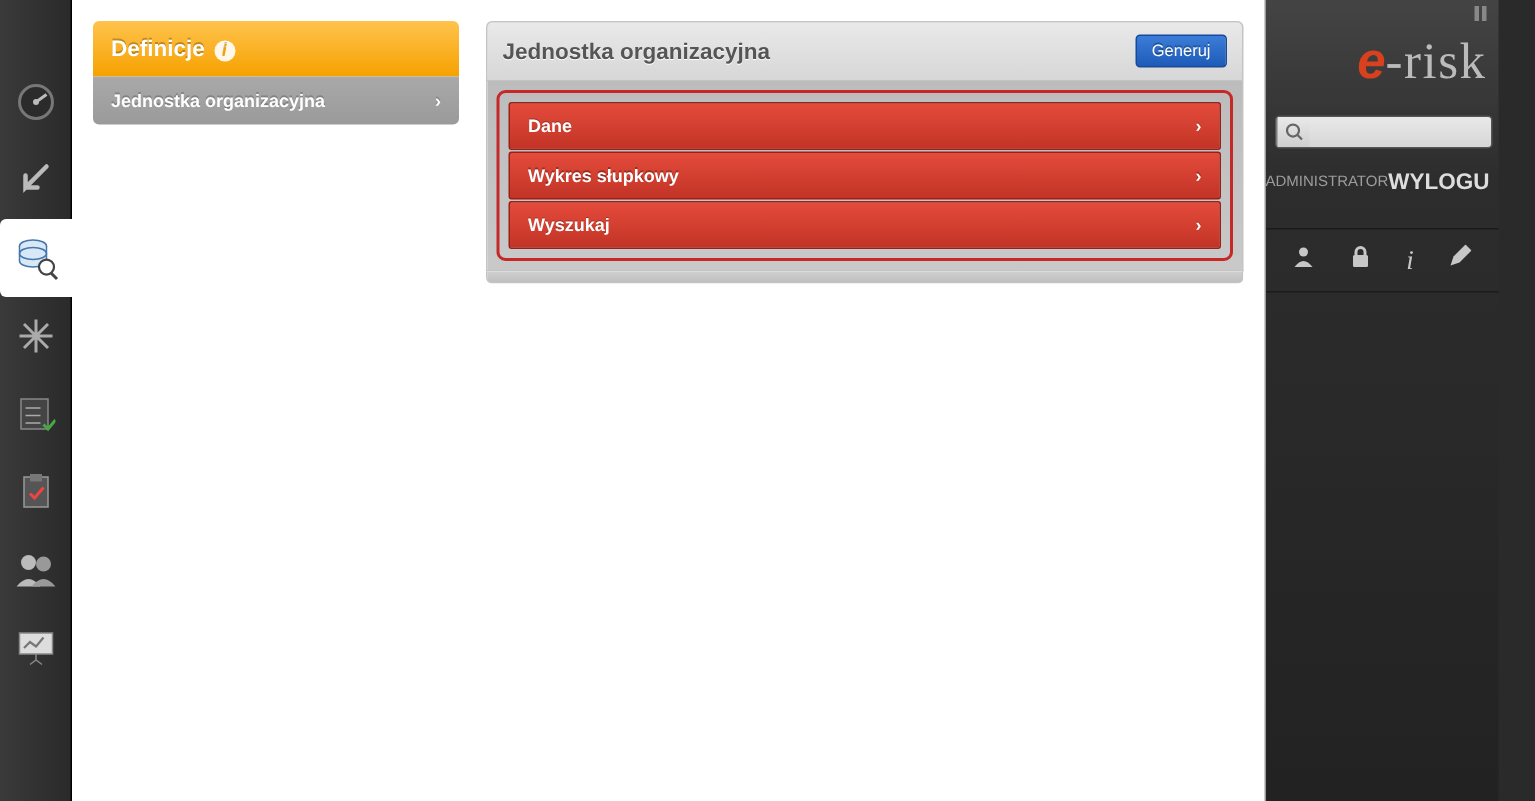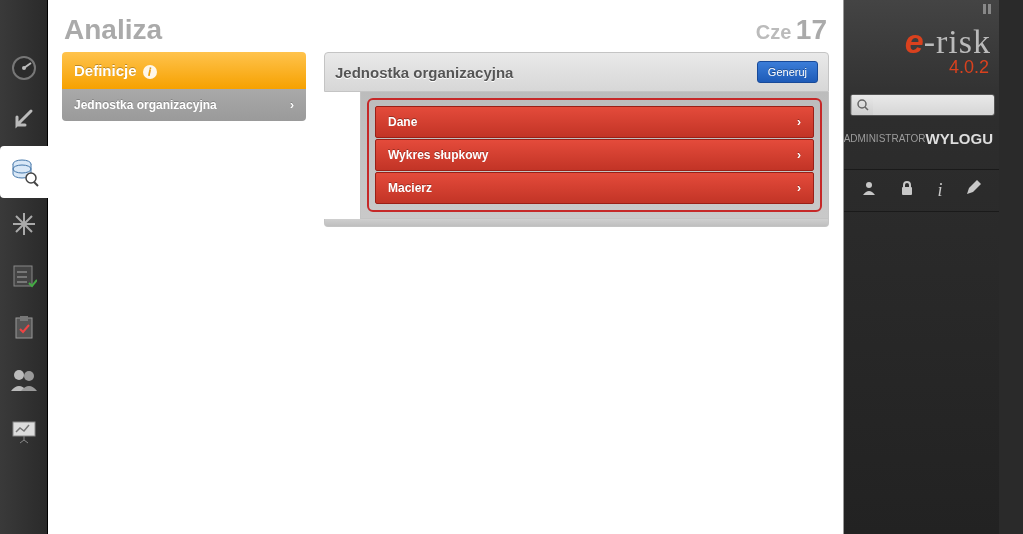--- a/index.html
+++ b/index.html
@@ -72,21 +72,20 @@
   .btn-generate {
     background: linear-gradient(#3b7dd8,#1e5bb8);
     color:#fff; border:1px solid #184a99; border-radius:3px;
     font-size:11px; font-weight:normal; padding:4px 10px; cursor:pointer;
     text-shadow:0 -1px 0 rgba(0,0,0,.3);
   }
   .panel-body {
     border:1px solid #c4c4c4; border-top:none;
     background: linear-gradient(#bcbcbc,#c9c9c9);
     padding:6px;
-    margin-left:36px;
   }
   .red-outline { border:2px solid #c62828; border-radius:6px; padding:6px; }
   .red-row {
     background: linear-gradient(#e44b3b,#c23426);
     color:#fff; font-size:12px; font-weight:bold;
     padding:8px 12px; display:flex; justify-content:space-between; align-items:center;
     border:1px solid #9a1f16; border-radius:2px; cursor:pointer; margin-bottom:1px;
     text-shadow:0 -1px 0 rgba(0,0,0,.3);
   }
   .red-row:last-child { margin-bottom:0; }
@@ -190,27 +189,20 @@
     <svg width="28" height="26" viewBox="0 0 28 26">
         <rect x="3" y="3" width="22" height="14" fill="#ddd" stroke="#888"></rect>
         <path d="M6 13 l4 -4 l4 3 l5 -6" stroke="#777" fill="none" stroke-width="1.5"></path>
         <path d="M14 17 v4 M10 24 l4 -3 l4 3" stroke="#888" fill="none"></path>
       </svg>
   </div>
 </div>
 
 <div class="main">
   <div class="main-inner">
-    <div class="main-header">
-      <div class="title-analiza">Analiza</div>
-      <div class="date-wrap">
-        <span class="date-month">Cze</span>
-        <span class="date-day">17</span>
-      </div>
-    </div>
 
     <div class="columns">
       <div class="leftcol">
         <div class="def-header">
           <span>Definicje</span>
           <span class="info">i</span>
         </div>
         <div class="nav-item">
           <span>Jednostka organizacyjna</span>
           <span class="chev">›</span>
@@ -226,39 +218,38 @@
           <div class="red-outline">
             <div class="red-row">
               <span>Dane</span>
               <span class="chev">›</span>
             </div>
             <div class="red-row">
               <span>Wykres słupkowy</span>
               <span class="chev">›</span>
             </div>
             <div class="red-row">
-              <span>Macierz</span>
+              <span>Wyszukaj</span>
               <span class="chev">›</span>
             </div>
           </div>
         </div>
         <div class="panel-below"></div>
       </div>
     </div>
   </div>
 </div>
 
 <div class="sidebar">
   <div class="handle">
       <i></i>
       <i></i>
     </div>
   <div class="logo-wrap">
     <span class="logo-e">e</span><span class="logo-risk">-risk</span>
-    <span class="logo-ver">4.0.2</span>
   </div>
   <div class="search">
     <button>
       <svg width="12" height="12" viewBox="0 0 12 12">
           <circle cx="5" cy="5" r="4" fill="none" stroke="#666" stroke-width="1.5"></circle>
           <path d="M8 8 L11 11" stroke="#666" stroke-width="1.5"></path>
         </svg>
     </button>
   </div>
   <div class="userbar">

